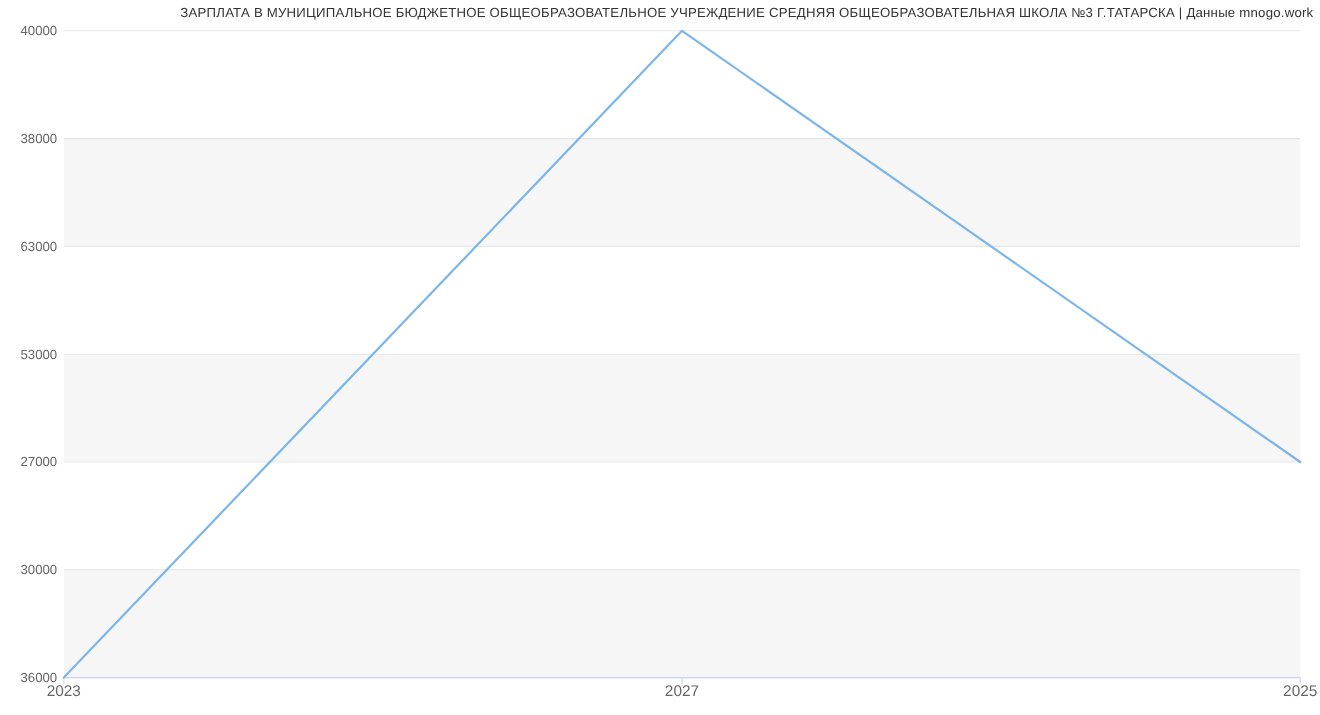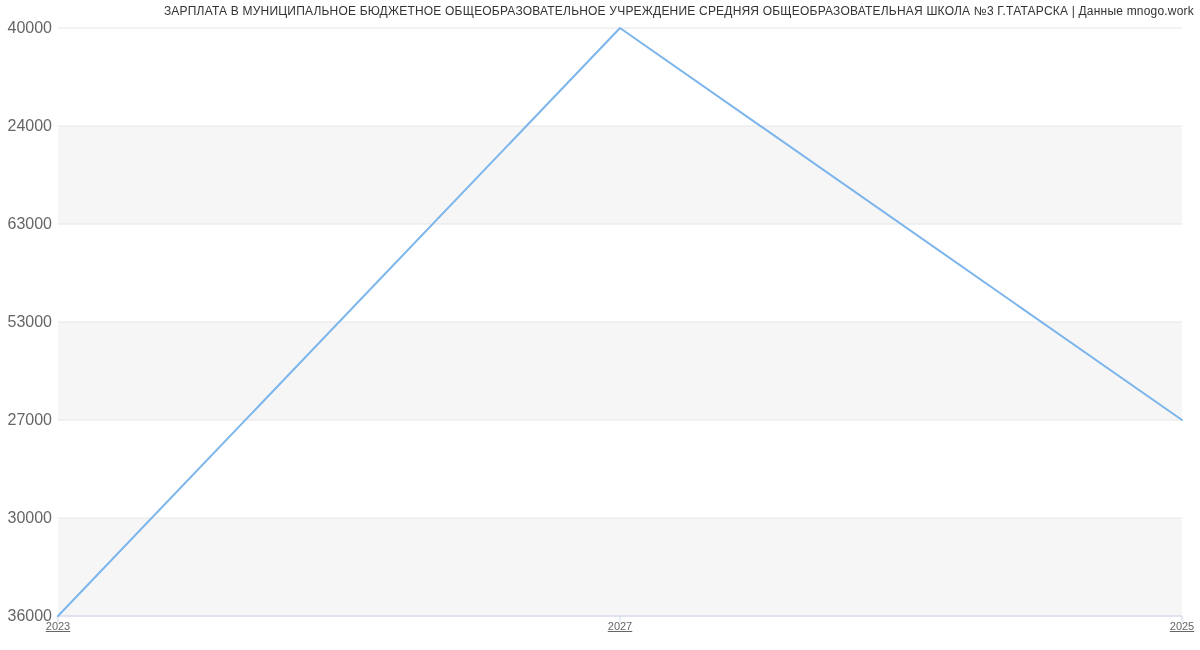--- a/index.html
+++ b/index.html
@@ -41,31 +41,30 @@
     position: absolute;
     left: 0;
     top: 0;
     overflow: visible;
   }
   .y-tick-label {
     position: absolute;
     right: 1148px; 
     width: 50px;
     text-align: right;
-    font-size: 16px;
+    font-size: 12px;
     color: #666666;
     transform: translateY(-50%);
   }
   .x-tick-label {
     position: absolute;
     top: 620px;
-    font-size: 11px;
+    font-size: 14px;
     color: #666666;
     transform: translateX(-50%);
-    text-decoration: underline;
   }
 </style>
 </head>
 <body>
 
 <div class="chart-container">
   <div class="chart-title">ЗАРПЛАТА В МУНИЦИПАЛЬНОЕ БЮДЖЕТНОЕ ОБЩЕОБРАЗОВАТЕЛЬНОЕ УЧРЕЖДЕНИЕ СРЕДНЯЯ ОБЩЕОБРАЗОВАТЕЛЬНАЯ ШКОЛА №3 Г.ТАТАРСКА | Данные mnogo.work</div>
 
   <div class="plot-area">
     <svg id="plot-svg" width="1124" height="588" viewBox="0 0 1124 588">
@@ -86,21 +85,21 @@
         <path d="M0 588 L562 0 L1124 392" fill="none" stroke="#7cb5ec" stroke-width="2" stroke-linejoin="round" stroke-linecap="round"></path>
       </svg>
   </div>
 
   <div id="y-axis-labels">
       <div class="y-tick-label" style="top: 616px;">36000</div>
       <div class="y-tick-label" style="top: 518px;">30000</div>
       <div class="y-tick-label" style="top: 420px;">27000</div>
       <div class="y-tick-label" style="top: 322px;">53000</div>
       <div class="y-tick-label" style="top: 224px;">63000</div>
-      <div class="y-tick-label" style="top: 126px;">24000</div>
+      <div class="y-tick-label" style="top: 126px;">38000</div>
       <div class="y-tick-label" style="top: 28px;">40000</div>
     </div>
   <div id="x-axis-labels">
       <div class="x-tick-label" style="left: 58px;">2023</div>
       <div class="x-tick-label" style="left: 620px;">2027</div>
       <div class="x-tick-label" style="left: 1182px;">2025</div>
     </div>
 </div>
 
 </body></html>

